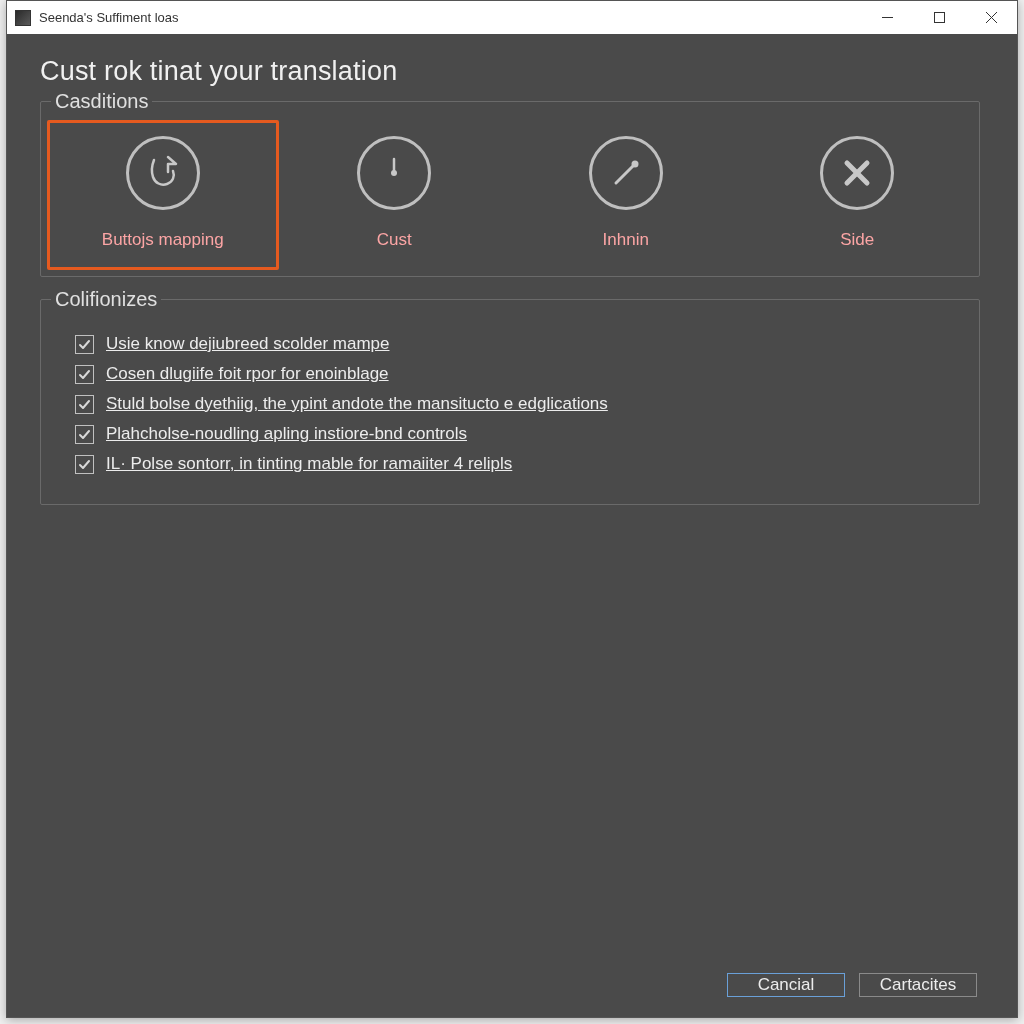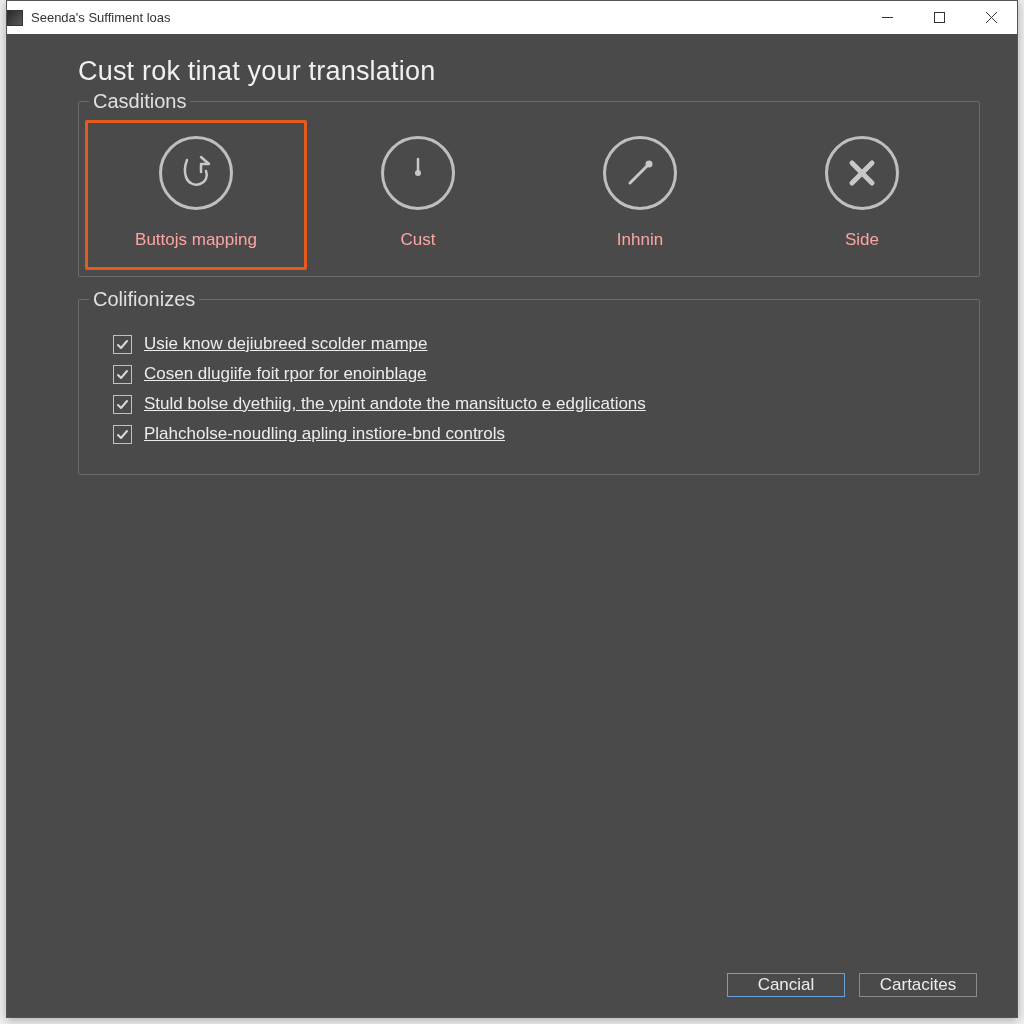--- a/index.html
+++ b/index.html
@@ -12,41 +12,41 @@
   .window {
     position: absolute; left: 6px; top: 0; width: 1012px; height: 1018px;
     background: #4a4a4a;
     border: 1px solid #555;
     box-shadow: 0 2px 10px rgba(0,0,0,0.3);
   }
   .titlebar {
     height: 33px; background: #ffffff;
     display: flex; align-items: center;
     justify-content: space-between;
+    padding-left: 8px;
   }
   .titlebar-left { display: flex; align-items: center; gap: 8px; }
   .app-icon {
     width: 16px; height: 16px;
     background: linear-gradient(135deg, #2a2a2a, #5a5a5a);
     border: 1px solid #333;
   }
   .title-text { font-size: 13px; color: #333; }
   .win-controls { display: flex; height: 100%; }
   .win-btn {
     width: 52px; height: 100%;
     display: flex; align-items: center; justify-content: center;
     color: #333; font-size: 14px;
     cursor: pointer;
   }
   .win-btn svg { width: 11px; height: 11px; }
 
   .content {
     padding: 22px 37px 20px 33px;
     color: #e8e8e8;
-    margin-left: 38px;
   }
   .page-heading {
     font-size: 27px; font-weight: 400;
     color: #f0f0f0;
     margin-bottom: 14px;
     letter-spacing: 0.2px;
   }
 
   .fieldset {
     border: 1px solid #6a6a6a;
@@ -228,20 +228,28 @@
             <span class="chk-label">Stuld bolse dyethiig, the ypint andote the mansitucto e edglications</span>
           </div>
           <div class="check-row">
             <div class="chk">
               <svg viewBox="0 0 13 13">
                 <path d="M2 7 L5 10 L11 3" stroke="#d8d8d8" stroke-width="2" fill="none" stroke-linecap="round" stroke-linejoin="round"></path>
               </svg>
             </div>
             <span class="chk-label">Plahcholse-noudling apling instiore-bnd controls</span>
           </div>
+          <div class="check-row">
+            <div class="chk">
+              <svg viewBox="0 0 13 13">
+                <path d="M2 7 L5 10 L11 3" stroke="#d8d8d8" stroke-width="2" fill="none" stroke-linecap="round" stroke-linejoin="round"></path>
+              </svg>
+            </div>
+            <span class="chk-label">IL· Polse sontorr, in tinting mable for ramaiiter 4 relipls</span>
+          </div>
         </div>
     </div>
   </div>
 
   <div class="footer">
     <button class="btn">Cancial</button>
     <button class="btn secondary">Cartacites</button>
   </div>
 
 </div>

